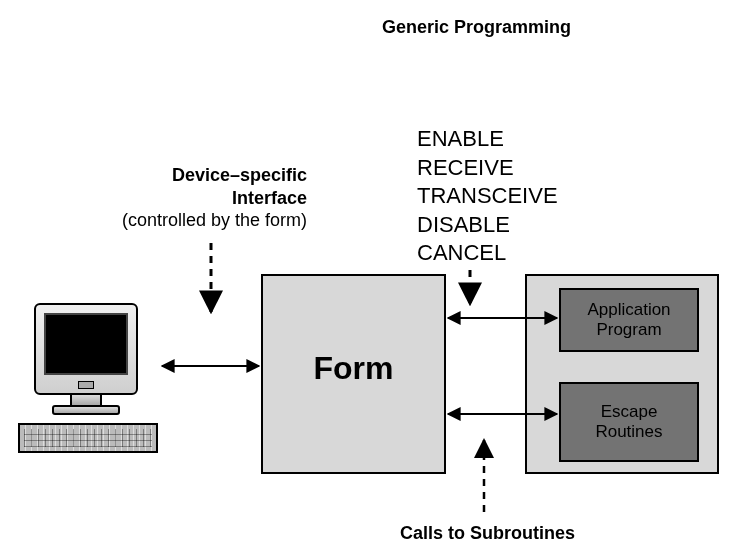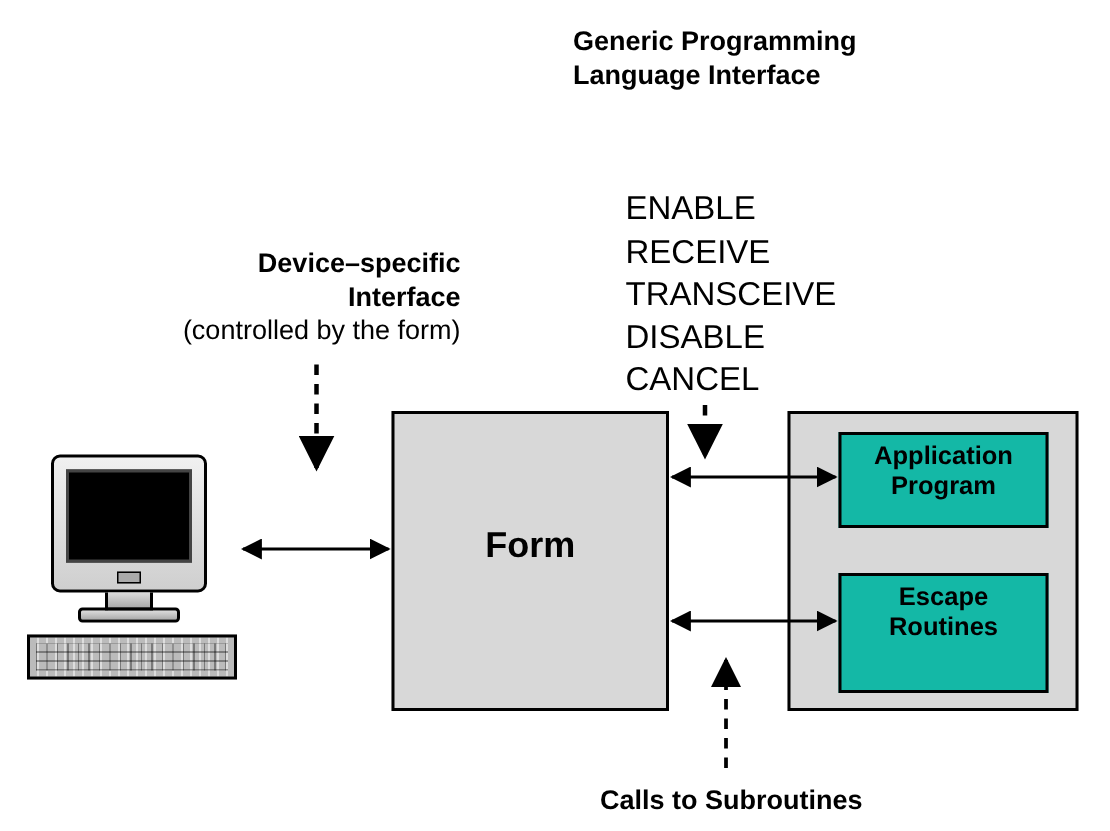--- a/index.html
+++ b/index.html
@@ -31,43 +31,44 @@
     width: 185px; height: 200px;
     background: #d8d8d8;
     border: 2px solid #000;
     box-sizing: border-box;
   }
   .form-label {
     position: absolute;
     left: 261px; top: 350px;
     width: 185px;
     text-align: center;
-    font-size: 24px;
+    font-size: 32px;
     font-weight: bold;
   }
 
   
   .right-container {
     position: absolute;
     left: 525px; top: 274px;
     width: 194px; height: 200px;
     background: #d8d8d8;
     border: 2px solid #000;
     box-sizing: border-box;
   }
   .inner-box {
     position: absolute;
-    background: #14b8a6;
+    background: #737373;
     border: 2px solid #000;
     box-sizing: border-box;
     display: flex;
+    align-items: center;
     justify-content: center;
     text-align: center;
     font-size: 17px;
-    font-weight: bold;
+    font-weight: normal;
     line-height: 1.2;
     padding: 4px;
   }
   .app-box    { left: 559px; top: 288px; width: 140px; height: 64px; }
   .escape-box { left: 559px; top: 382px; width: 140px; height: 80px; }
 
   
   .computer { position: absolute; left: 18px; top: 303px; width: 140px; height: 155px; }
   .monitor-shell {
     position: absolute; left: 16px; top: 0; width: 104px; height: 92px;
@@ -123,21 +124,20 @@
     pointer-events: none;
   }
 </style>
 </head>
 <body>
 
 <div class="stage">
 
   <div class="label bold" style="left:382px; top:16px;">
     <span>Generic Programming</span><br>
-    <span>Language Interface</span>
   </div>
 
   <div class="req-list">
     <div>ENABLE</div>
     <div>RECEIVE</div>
     <div>TRANSCEIVE</div>
     <div>DISABLE</div>
     <div>CANCEL</div>
   </div>
 

